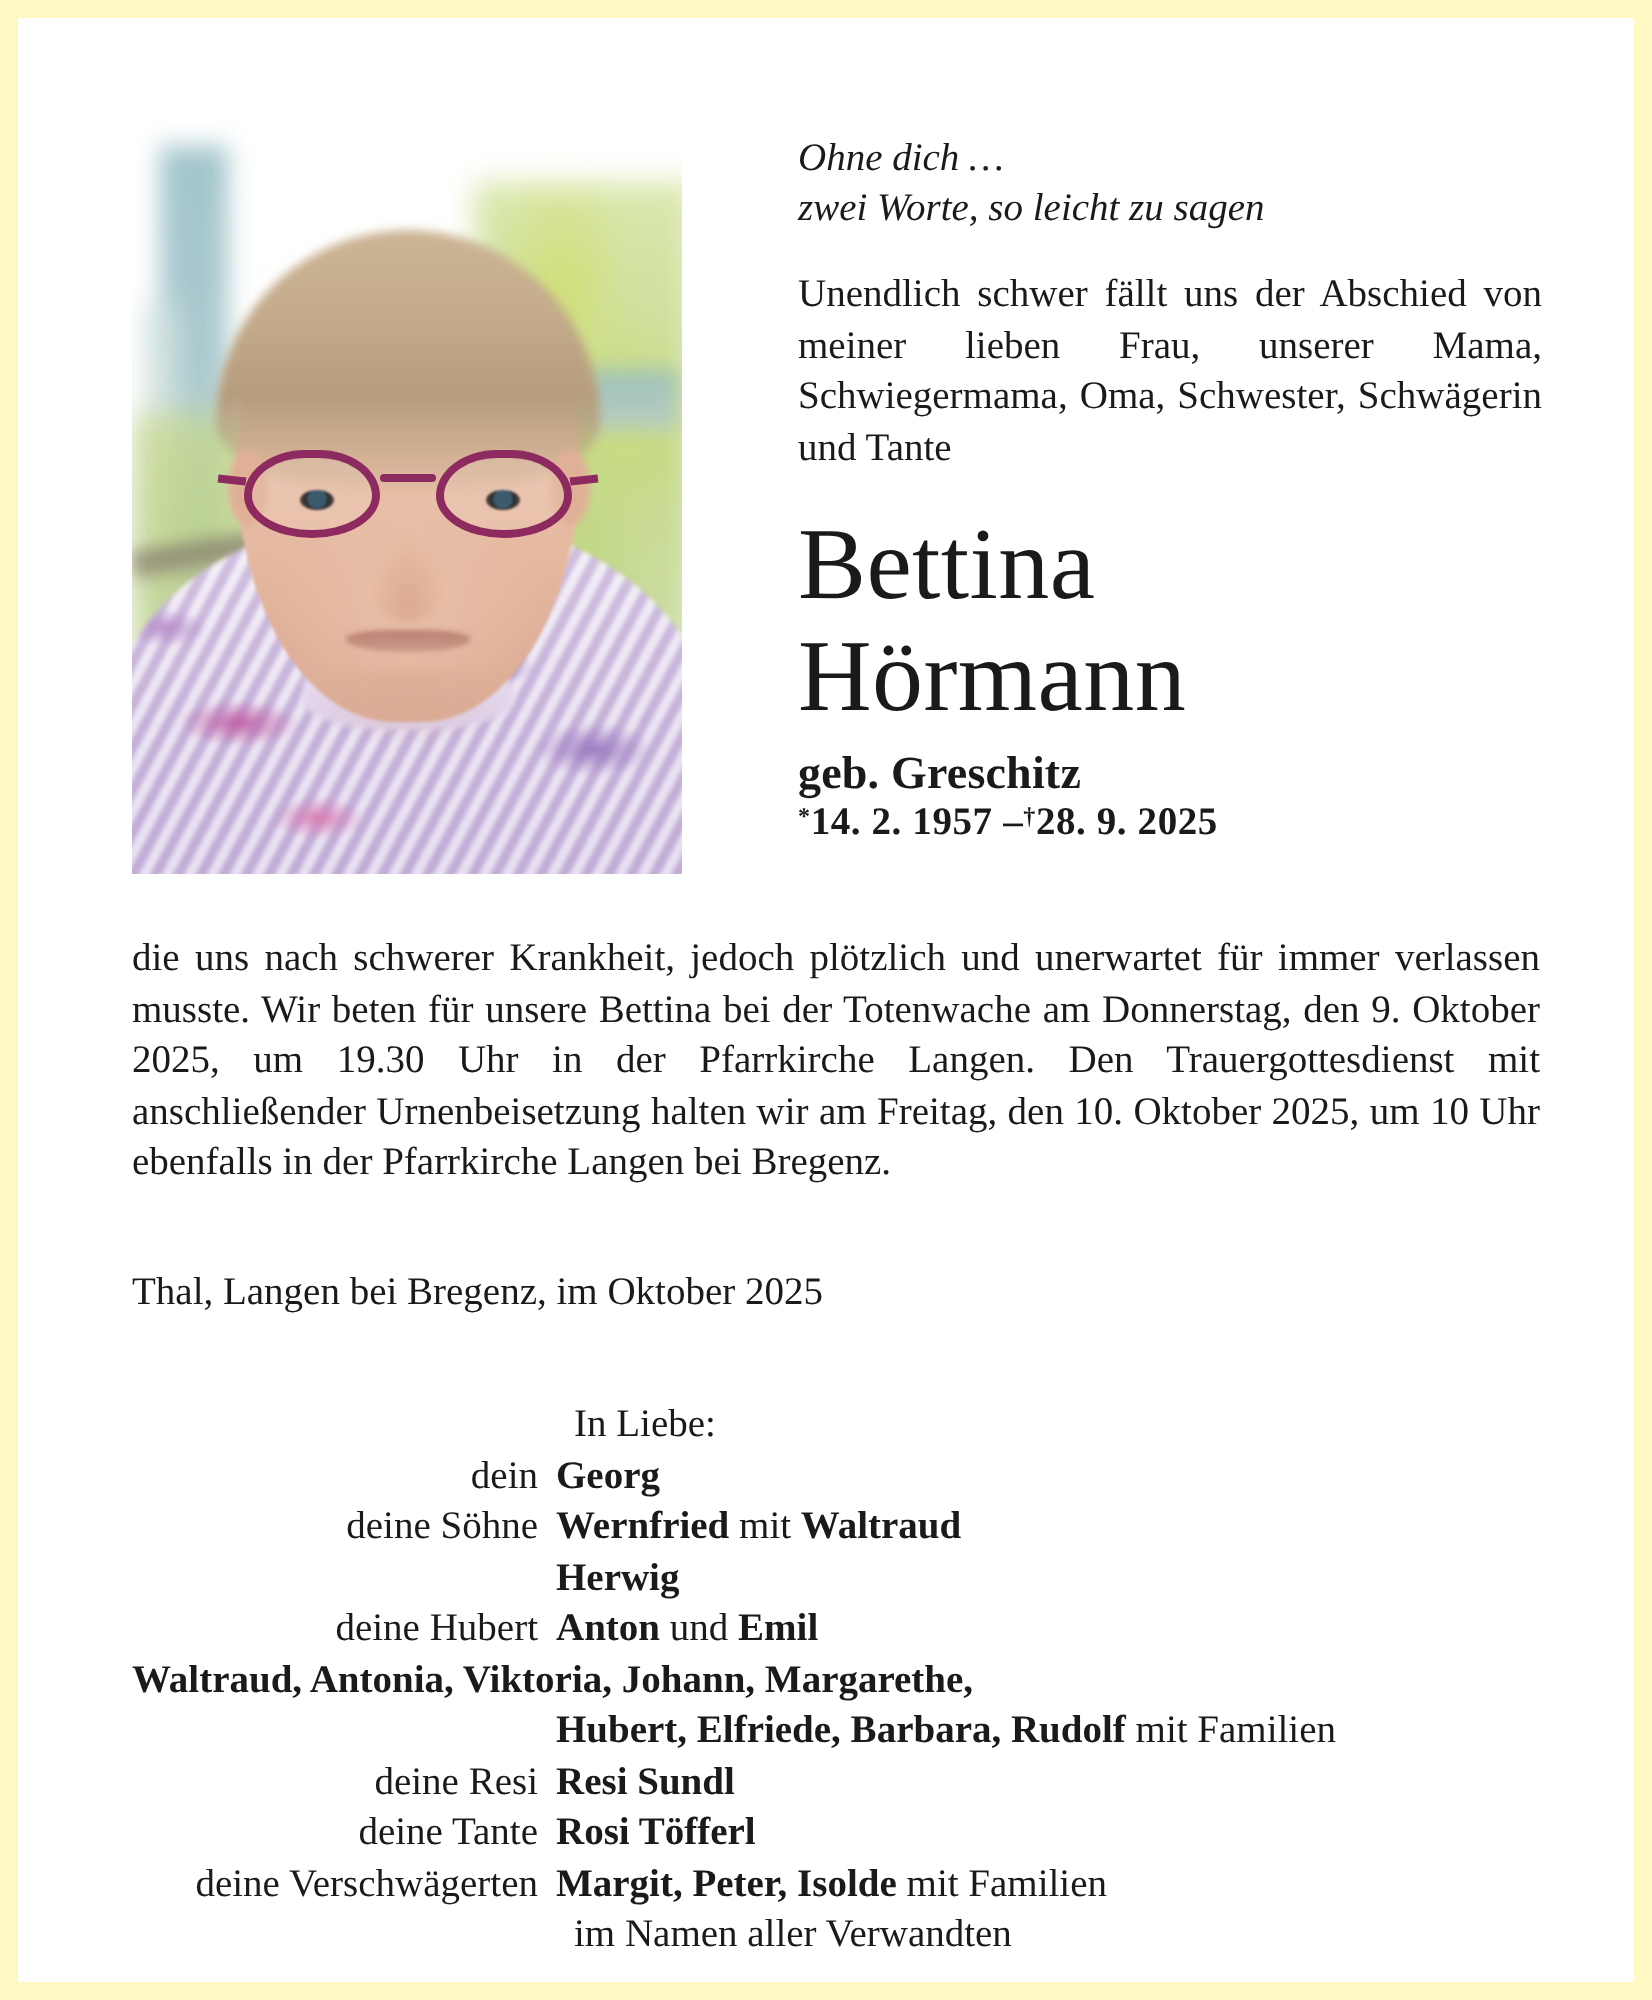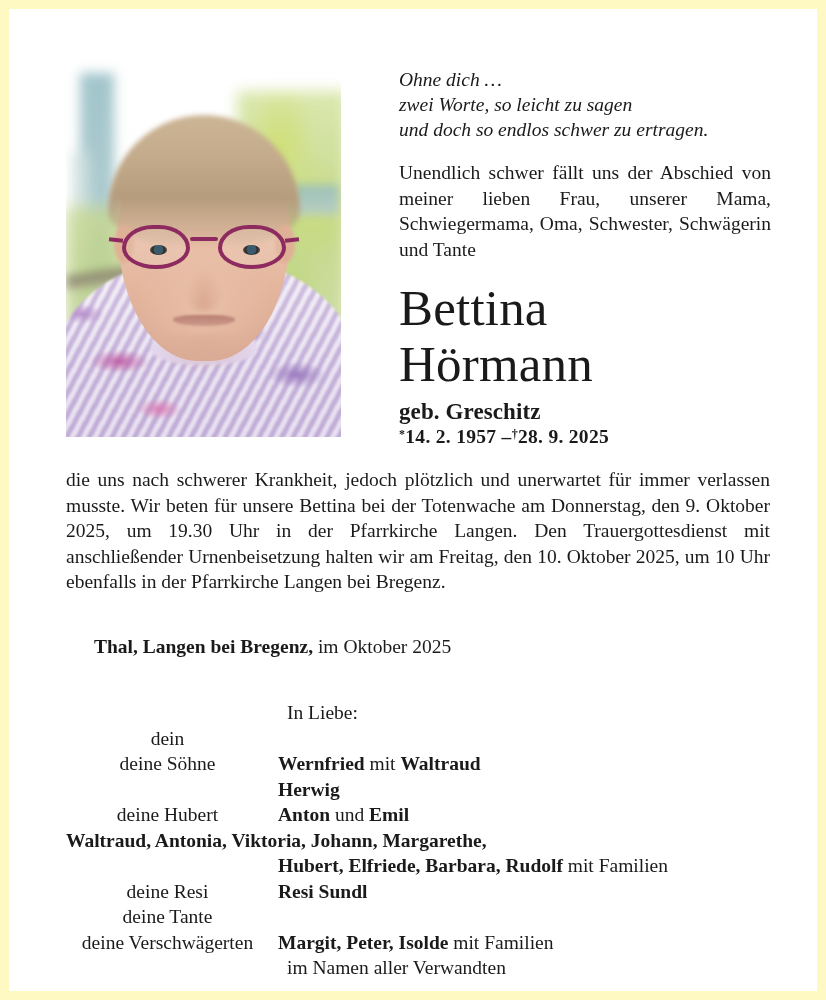--- a/index.html
+++ b/index.html
@@ -290,36 +290,36 @@
     margin: 0;
   }
   .place {
     position: absolute;
     left: 57px;
     top: 627px;
     font-size: 19.5px;
     color: #1a1a1a;
     margin: 0;
   }
-  .place b { font-weight: 700; margin-left: 28px; }
+  .place b { font-weight: 400; }
 
   .family {
     position: absolute;
     left: 57px;
     top: 691px;
     width: 704px;
     font-size: 19.5px;
     line-height: 25.5px;
     color: #1a1a1a;
   }
   .fam-row { display: flex; align-items: baseline; }
   .fam-rel {
     width: 212px;
     flex: 0 0 212px;
-    text-align: center;
+    text-align: right;
     padding-right: 9px;
     box-sizing: border-box;
     white-space: nowrap;
   }
   .fam-name { flex: 1 1 auto; }
   .fam-name b { font-weight: 700; }
   .fam-lead, .fam-foot {
     padding-left: 221px;
   }
 </style>
@@ -361,21 +361,20 @@
           <div class="temple l"></div>
           <div class="temple r"></div>
         </div>
       </div>
     </div>
 
     <div class="right-col">
       <p class="quote">
         <span>Ohne dich …</span><br>
         <span>zwei Worte, so leicht zu sagen</span><br>
-        <span>und doch so endlos schwer zu ertragen.</span>
       </p>
 
       <p class="intro">Unendlich schwer fällt uns der Abschied von meiner lieben Frau, unserer Mama, Schwiegermama, Oma, Schwester, Schwägerin und Tante</p>
 
       <div class="name">
         <span>Bettina</span>
         <span class="ln2">Hörmann</span>
       </div>
 
       <p class="nee">geb. Greschitz</p>
@@ -390,20 +389,21 @@
 
     <p class="place">
       <b>Thal, Langen bei Bregenz,</b><span> im Oktober 2025</span>
     </p>
 
     <div class="family">
       <div class="fam-lead">In Liebe:</div>
       <div id="fam-rows">
           <div class="fam-row">
             <div class="fam-rel">dein</div>
+            <div class="fam-name"><b>Georg</b></div>
           </div>
           <div class="fam-row">
             <div class="fam-rel">deine Söhne</div>
             <div class="fam-name"><b>Wernfried</b><span> mit </span><b>Waltraud</b></div>
           </div>
           <div class="fam-row">
             <div class="fam-rel"></div>
             <div class="fam-name"><b>Herwig</b></div>
           </div>
           <div class="fam-row">
@@ -416,20 +416,21 @@
           <div class="fam-row">
             <div class="fam-rel"></div>
             <div class="fam-name"><b>Hubert, Elfriede, Barbara, Rudolf</b><span> mit Familien</span></div>
           </div>
           <div class="fam-row">
             <div class="fam-rel">deine Resi</div>
             <div class="fam-name"><b>Resi Sundl</b></div>
           </div>
           <div class="fam-row">
             <div class="fam-rel">deine Tante</div>
+            <div class="fam-name"><b>Rosi Töfferl</b></div>
           </div>
           <div class="fam-row">
             <div class="fam-rel">deine Verschwägerten</div>
             <div class="fam-name"><b>Margit, Peter, Isolde</b><span> mit Familien</span></div>
           </div>
         </div>
       <div class="fam-foot">im Namen aller Verwandten</div>
     </div>
 
   </div>

